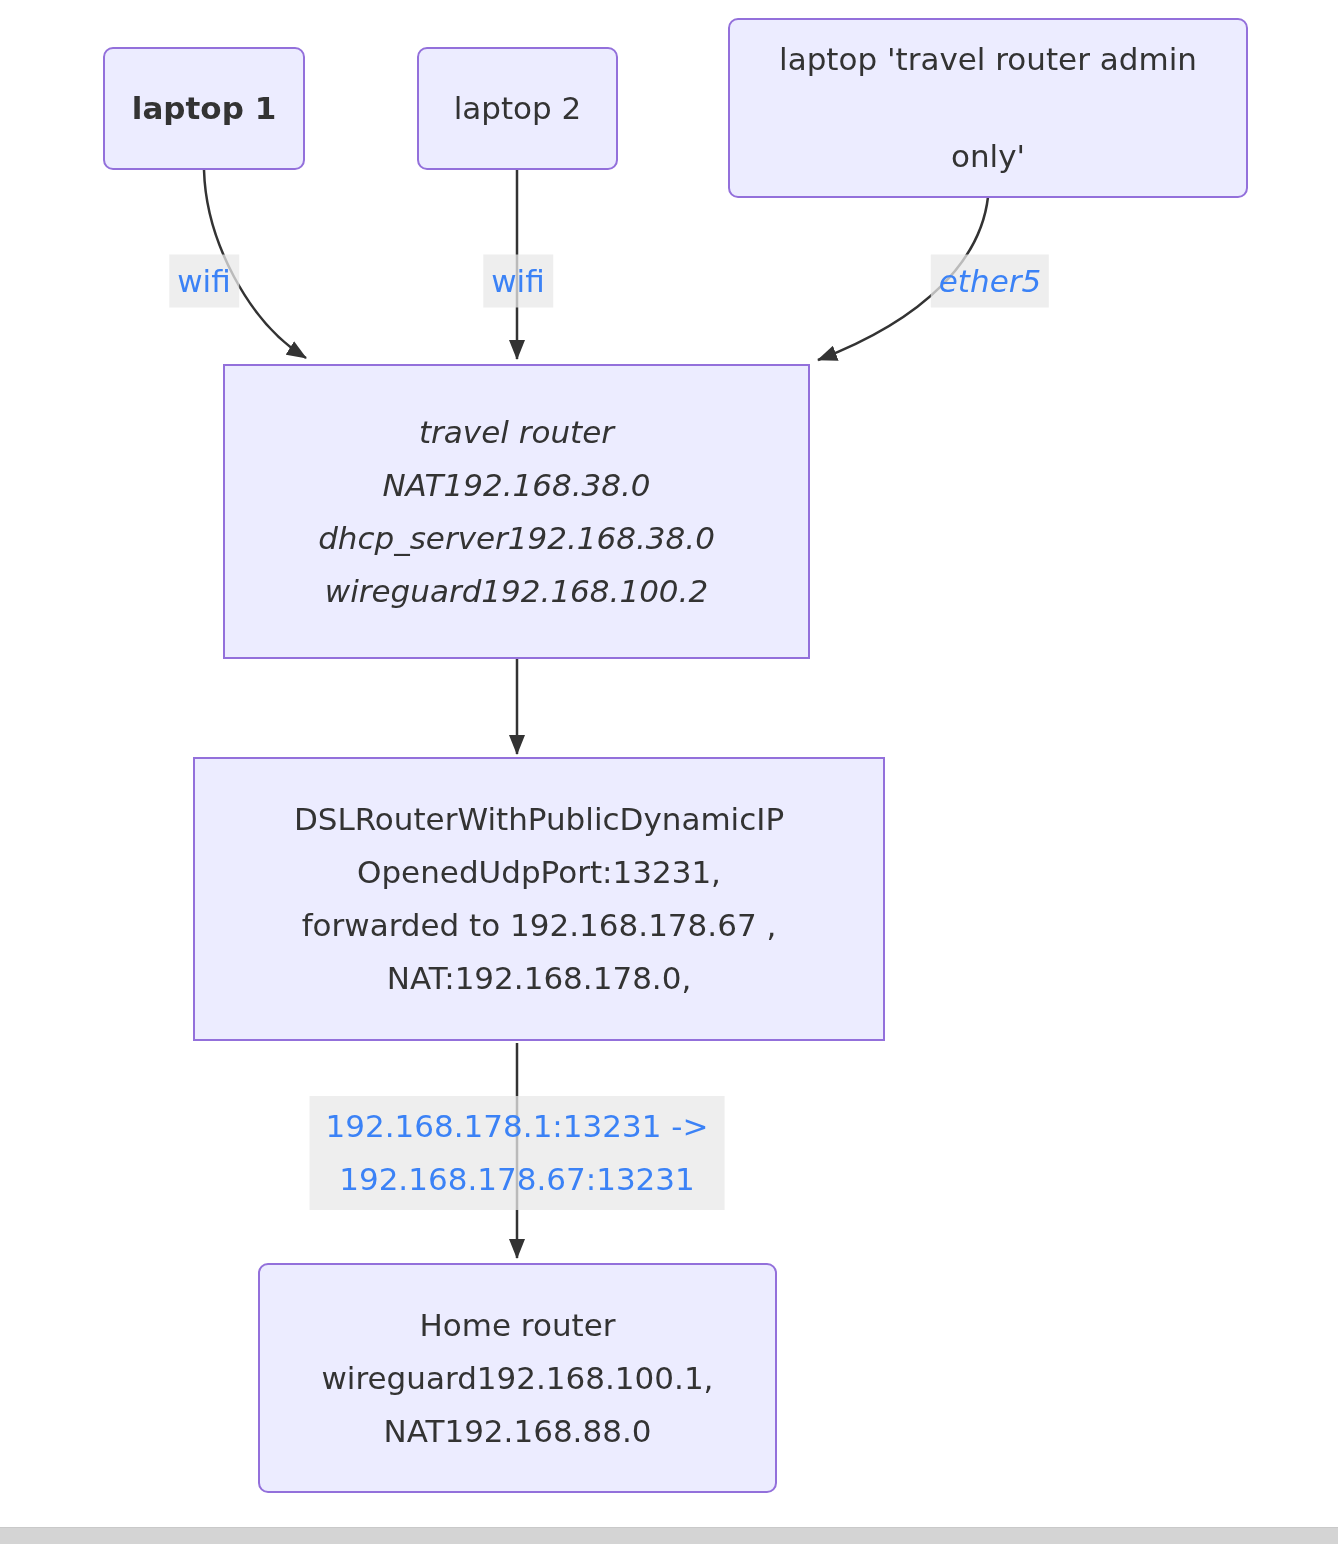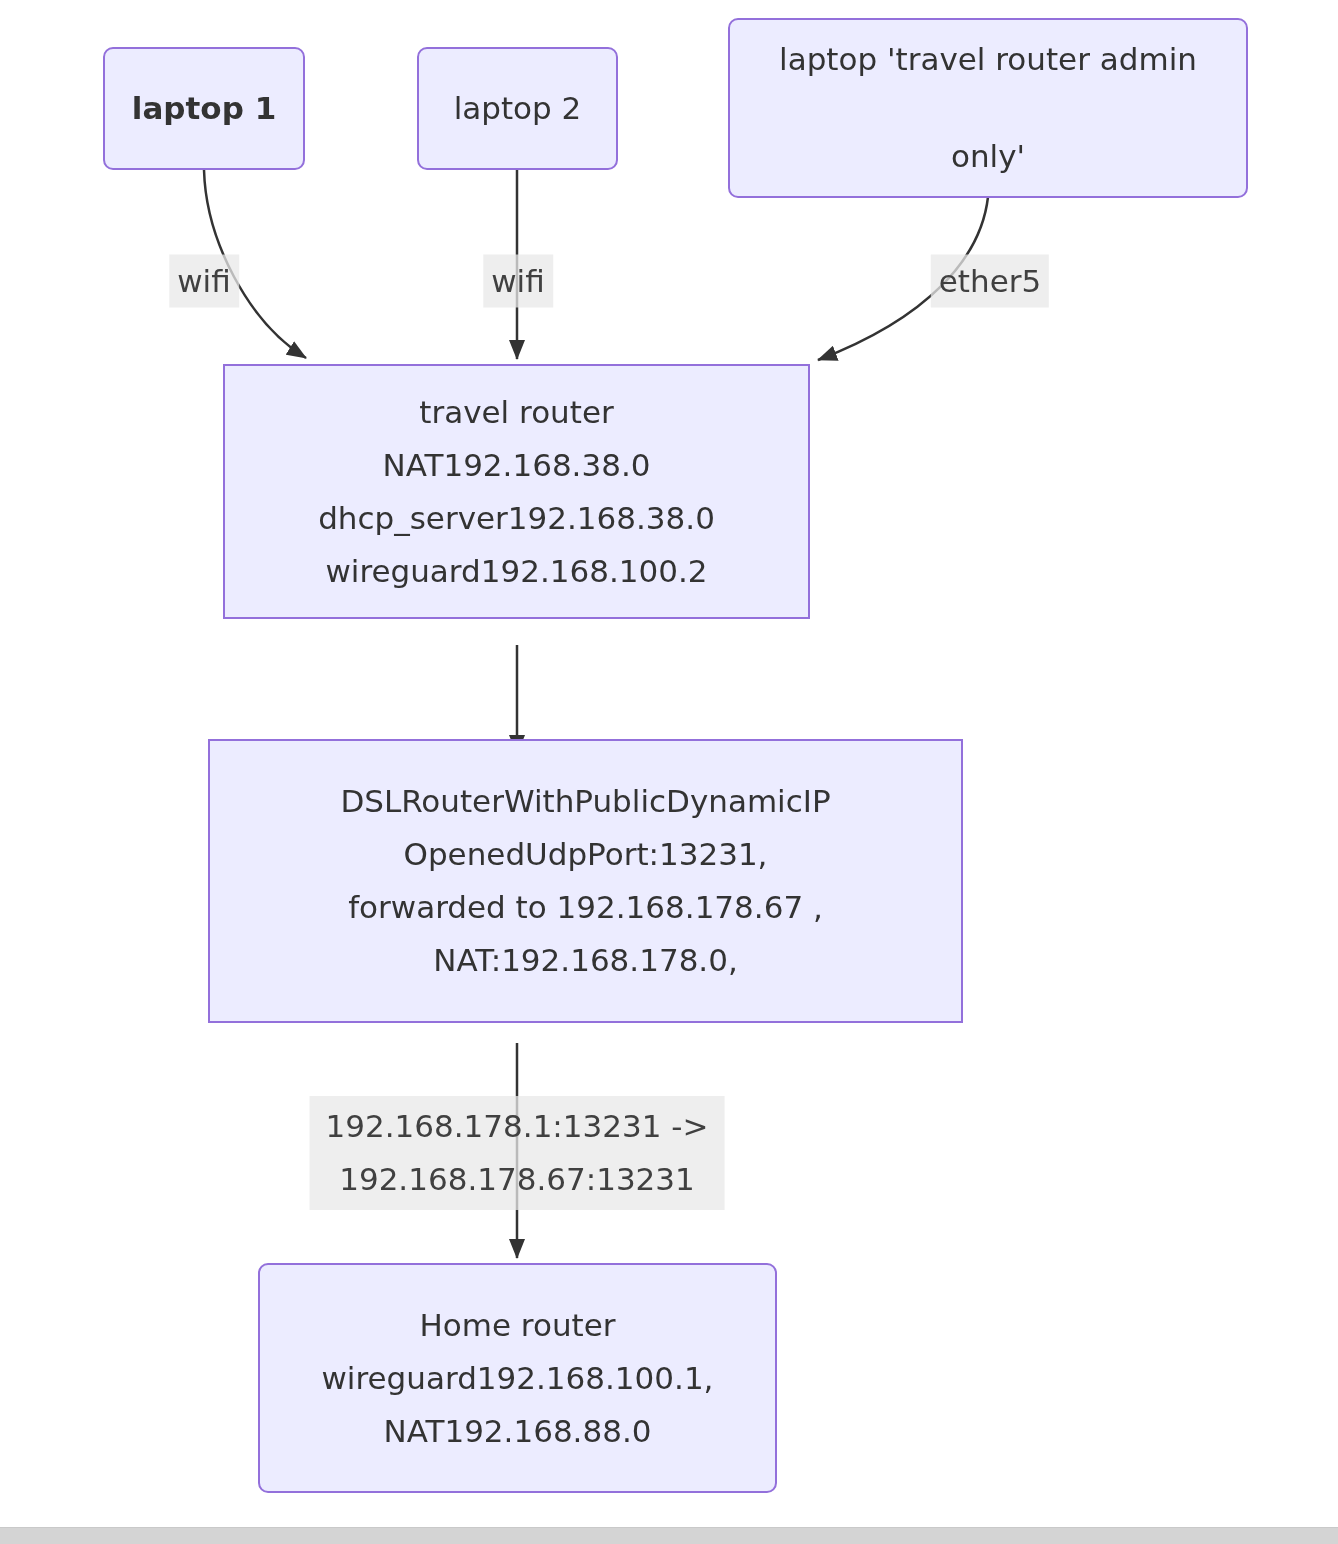--- a/index.html
+++ b/index.html
@@ -41,21 +41,21 @@
   .node.rounded { border-radius: 10px; }
   .node .line { white-space: nowrap; }
   .edge-label {
     position: absolute;
     transform: translate(-50%, -50%);
     background: rgba(232,232,232,0.75);
     font-size: 31px;
     line-height: 53px;
     text-align: center;
     padding: 0 8px;
-    color: #404040;
+    color: #3b82f6;
   }
   .edge-label .line { white-space: nowrap; }
   .edge-label.big { padding: 4px 16px; }
   .hscrollbar {
     position: absolute;
     left: 0; bottom: 0;
     width: 100%;
     height: 17px;
     background: #d4d4d4;
     border-top: 1px solid #c9c9c9;
@@ -80,21 +80,21 @@
   </svg>
 
   <div class="edge-label" style="left:204px; top:281px;">
     <span class="line">wifi</span>
   </div>
 
   <div class="edge-label" style="left:518px; top:281px;">
     <span class="line">wifi</span>
   </div>
 
-  <div class="edge-label" style="left:990px; top:281px;">
+  <div class="edge-label" style="left:990px; top:281px;font-style:italic;">
     <span class="line">ether5</span>
   </div>
 
   <div class="edge-label big" style="left:517px; top:1153px;">
     <div class="line">192.168.178.1:13231 -&gt;</div>
     <div class="line">192.168.178.67:13231</div>
   </div>
 
   <div class="node rounded" style="left:103px; top:47px; width:202px; height:123px;font-weight:bold;">
     <div class="line">laptop 1</div>
@@ -102,28 +102,28 @@
 
   <div class="node rounded" style="left:417px; top:47px; width:201px; height:123px;text-align:center;">
     <div class="line">laptop 2</div>
   </div>
 
   <div class="node rounded" style="left:728px; top:18px; width:520px; height:180px;gap:44px;">
     <div class="line">laptop 'travel router admin</div>
     <div class="line">only'</div>
   </div>
 
-  <div class="node" style="left:223px; top:364px; width:587px; height:255px;">
+  <div class="node" style="left:223px; top:364px; width:587px; height:295px;font-style:italic;">
     <div class="line">travel router</div>
     <div class="line">NAT192.168.38.0</div>
     <div class="line">dhcp_server192.168.38.0</div>
     <div class="line">wireguard192.168.100.2</div>
   </div>
 
-  <div class="node" style="left:193px; top:739px; width:755px; height:284px;margin-left:15px;">
+  <div class="node" style="left:193px; top:757px; width:692px; height:284px;">
     <div class="line">DSLRouterWithPublicDynamicIP</div>
     <div class="line">OpenedUdpPort:13231,</div>
     <div class="line">forwarded to 192.168.178.67 ,</div>
     <div class="line">NAT:192.168.178.0,</div>
   </div>
 
   <div class="node rounded" style="left:258px; top:1263px; width:519px; height:230px;align-items:center;">
     <div class="line">Home router</div>
     <div class="line">wireguard192.168.100.1,</div>
     <div class="line">NAT192.168.88.0</div>

